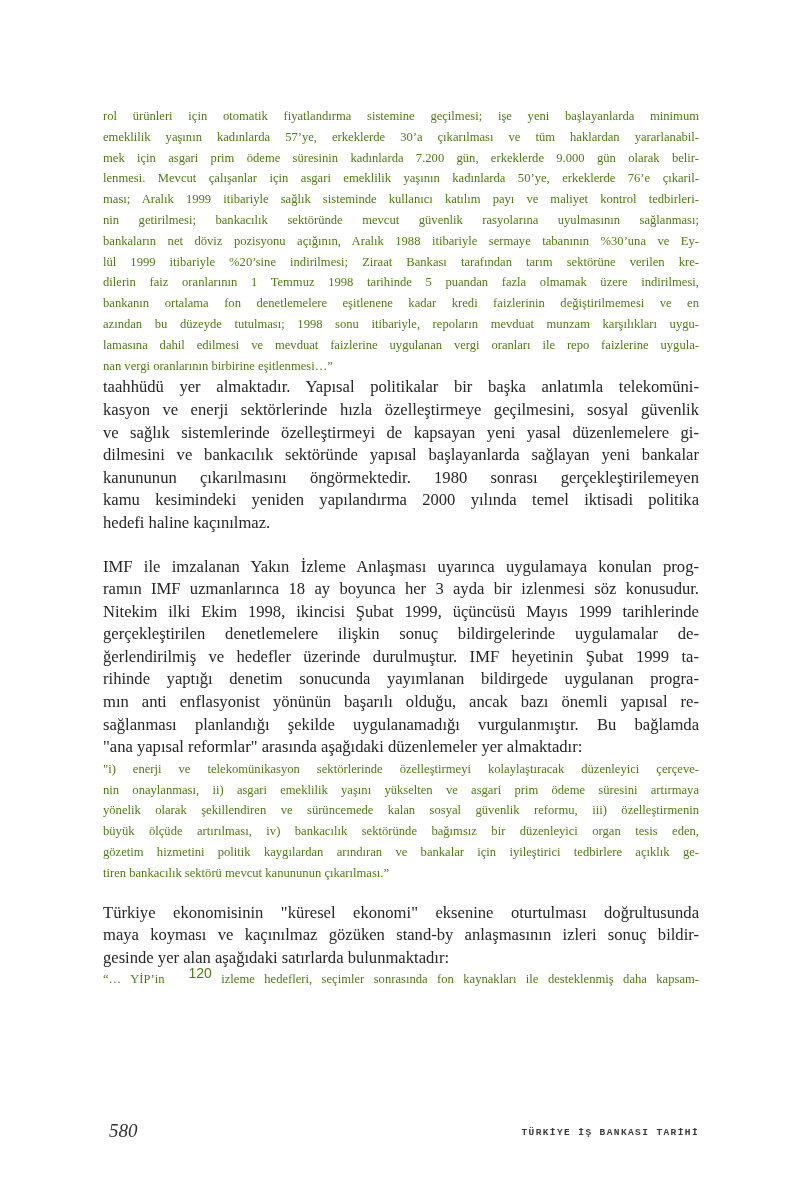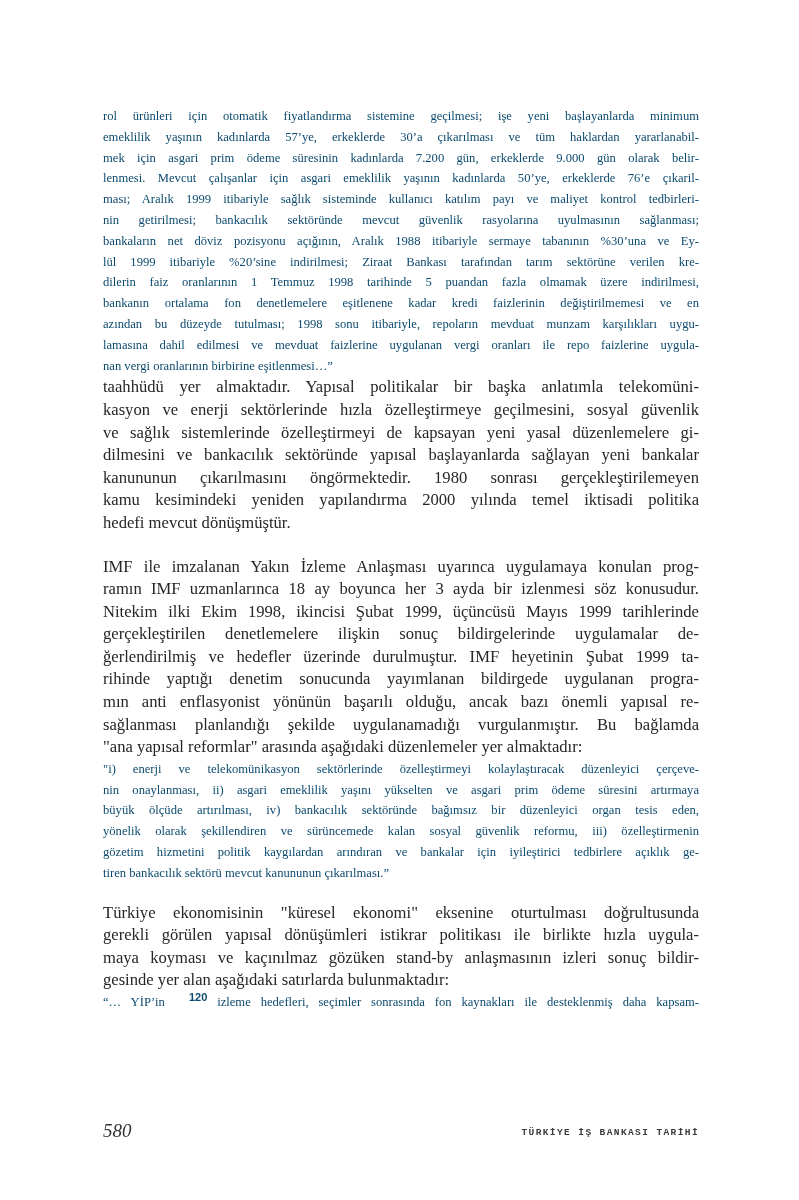--- a/index.html
+++ b/index.html
@@ -29,49 +29,49 @@
       overflow: visible;
     }
     .line.last {
       text-align-last: left;
     }
     .quote .line {
       font-family: "Liberation Serif", serif;
       font-size: 12.6px;
       line-height: 20.8px;
       height: 20.8px;
-      color: #0c4a6e;
+      color: #4d7c0f;
     }
     .body .line {
       font-family: "Liberation Serif", serif;
       font-size: 16.6px;
       line-height: 22.6px;
       height: 22.6px;
       color: #262626;
     }
     .gap { height: 21px; }
     .gap-small { height: 18px; }
     sup.fn {
       font-family: "Liberation Sans", sans-serif;
-      font-weight: bold;
-      font-size: 11px;
+      font-weight: normal;
+      font-size: 14px;
       line-height: 0;
       vertical-align: 5px;
       margin-left: 24px;
     }
     .footer {
       position: absolute;
       top: 1120px;
       left: 103px;
       width: 596px;
       height: 24px;
     }
     .page-number {
       position: absolute;
-      left: 0;
+      left: 6px;
       top: 0;
       font-family: "Liberation Serif", serif;
       font-style: italic;
       font-size: 19px;
       color: #333;
     }
     .running-title {
       position: absolute;
       right: 0;
       top: 7px;
@@ -103,51 +103,50 @@
     <span class="line last">nan vergi oranlarının birbirine eşitlenmesi…”</span>
   </div>
 
   <div class="body">
     <span class="line">taahhüdü yer almaktadır. Yapısal politikalar bir başka anlatımla telekomüni-</span>
     <span class="line">kasyon ve enerji sektörlerinde hızla özelleştirmeye geçilmesini, sosyal güvenlik</span>
     <span class="line">ve sağlık sistemlerinde özelleştirmeyi de kapsayan yeni yasal düzenlemelere gi-</span>
     <span class="line">dilmesini ve bankacılık sektöründe yapısal başlayanlarda sağlayan yeni bankalar</span>
     <span class="line">kanununun çıkarılmasını öngörmektedir. 1980 sonrası gerçekleştirilemeyen</span>
     <span class="line">kamu kesimindeki yeniden yapılandırma 2000 yılında temel iktisadi politika</span>
-    <span class="line last">hedefi mevcut dönüşmüştür.</span>
+    <span class="line last">hedefi haline kaçınılmaz.</span>
   </div>
 
   <div class="gap"></div>
 
   <div class="body">
     <span class="line">IMF ile imzalanan Yakın İzleme Anlaşması uyarınca uygulamaya konulan prog-</span>
     <span class="line">ramın IMF uzmanlarınca 18 ay boyunca her 3 ayda bir izlenmesi söz konusudur.</span>
     <span class="line">Nitekim ilki Ekim 1998, ikincisi Şubat 1999, üçüncüsü Mayıs 1999 tarihlerinde</span>
     <span class="line">gerçekleştirilen denetlemelere ilişkin sonuç bildirgelerinde uygulamalar de-</span>
     <span class="line">ğerlendirilmiş ve hedefler üzerinde durulmuştur. IMF heyetinin Şubat 1999 ta-</span>
     <span class="line">rihinde yaptığı denetim sonucunda yayımlanan bildirgede uygulanan progra-</span>
     <span class="line">mın anti enflasyonist yönünün başarılı olduğu, ancak bazı önemli yapısal re-</span>
     <span class="line">sağlanması planlandığı şekilde uygulanamadığı vurgulanmıştır. Bu bağlamda</span>
     <span class="line last">"ana yapısal reformlar" arasında aşağıdaki düzenlemeler yer almaktadır:</span>
   </div>
 
   <div class="quote">
     <span class="line">"i) enerji ve telekomünikasyon sektörlerinde özelleştirmeyi kolaylaştıracak düzenleyici çerçeve-</span>
     <span class="line">nin onaylanması, ii) asgari emeklilik yaşını yükselten ve asgari prim ödeme süresini artırmaya</span>
+    <span class="line">yönelik olarak şekillendiren ve sürüncemede kalan sosyal güvenlik reformu, iii) özelleştirmenin</span>
     <span class="line">büyük ölçüde artırılması,  iv) bankacılık sektöründe bağımsız bir düzenleyici organ tesis eden,</span>
-    <span class="line">yönelik olarak şekillendiren ve sürüncemede kalan sosyal güvenlik reformu, iii) özelleştirmenin</span>
     <span class="line">gözetim hizmetini politik kaygılardan arındıran ve bankalar için iyileştirici tedbirlere açıklık ge-</span>
     <span class="line last">tiren bankacılık sektörü mevcut kanununun çıkarılması.”</span>
   </div>
 
   <div class="gap-small"></div>
 
   <div class="body">
     <span class="line">Türkiye ekonomisinin "küresel ekonomi" eksenine oturtulması doğrultusunda</span>
-    <span class="line">gerekli görülen yapısal dönüşümleri istikrar politikası ile birlikte hızla uygula-</span>
     <span class="line">maya koyması ve kaçınılmaz gözüken stand-by anlaşmasının izleri sonuç bildir-</span>
     <span class="line last">gesinde yer alan aşağıdaki satırlarda bulunmaktadır:</span>
   </div>
 
   <div class="quote">
     <span class="line"><span>“… YİP’in</span><sup class="fn">120</sup><span> izleme hedefleri, seçimler sonrasında fon kaynakları ile desteklenmiş daha kapsam-</span></span>
   </div>
 
 </div>
 

